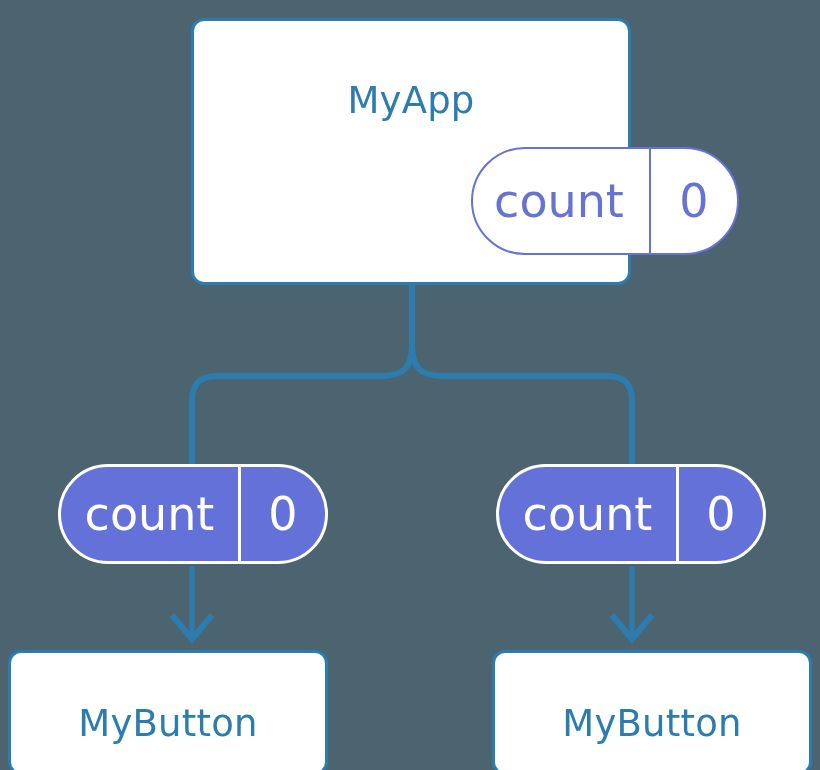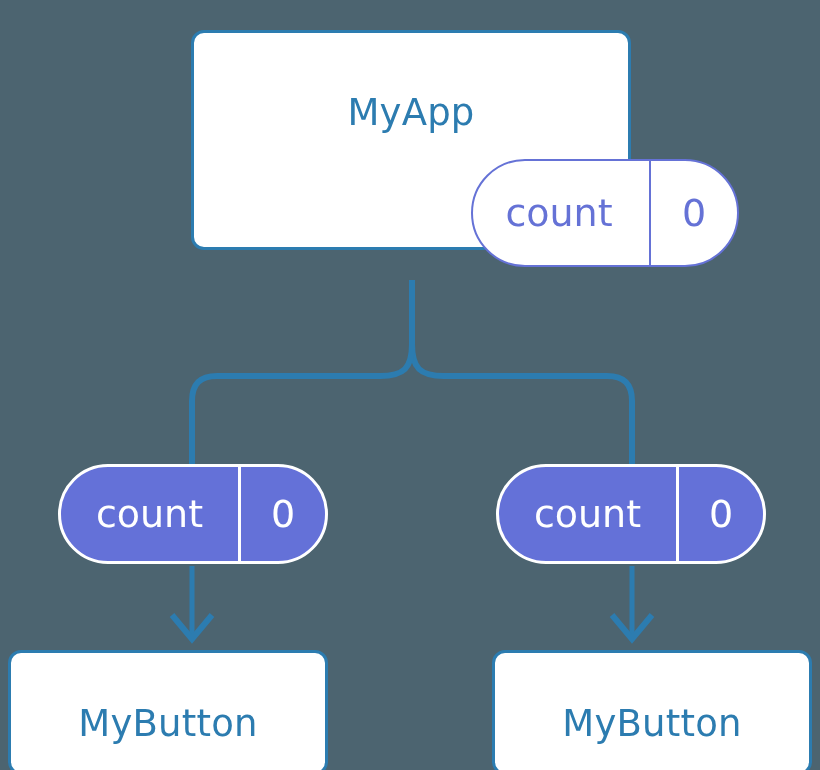--- a/index.html
+++ b/index.html
@@ -31,23 +31,23 @@
   
   .component-box {
     position: absolute;
     background: #ffffff;
     border: 3px solid #2c7cb0;
     border-radius: 13px;
     box-sizing: border-box;
   }
   #app-box {
     left: 191px;
-    top: 30px;
+    top: 18px;
     width: 440px;
-    height: 220px;
+    height: 267px;
   }
   .component-title {
     position: absolute;
     left: 0;
     right: 0;
     text-align: center;
     color: #2c7cb0;
     font-size: 37px;
     letter-spacing: 0.2px;
     white-space: nowrap;
@@ -62,21 +62,21 @@
     display: flex;
     align-items: stretch;
     box-sizing: border-box;
     border-radius: 999px;
     overflow: hidden;
   }
   .pill-key, .pill-val {
     display: flex;
     align-items: center;
     justify-content: center;
-    font-size: 38px;
+    font-size: 46px;
     box-sizing: border-box;
     line-height: 1;
   }
   .pill-key { flex: 0 0 auto; }
   .pill-val { flex: 1 1 auto; }
 
   
   .state-pill.outlined {
     background: #ffffff;
     border: 2px solid #6572d6;

